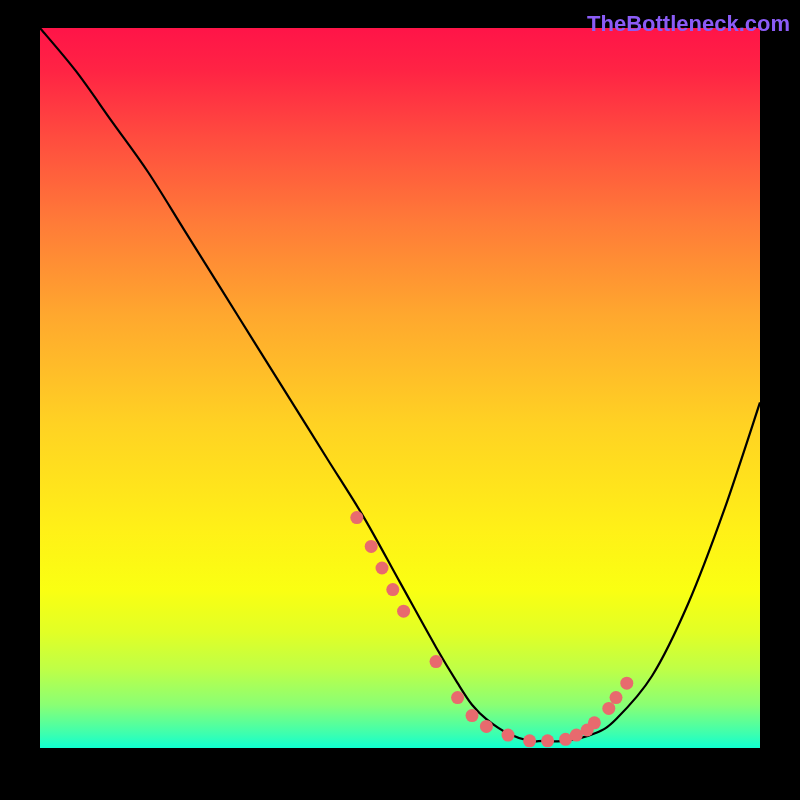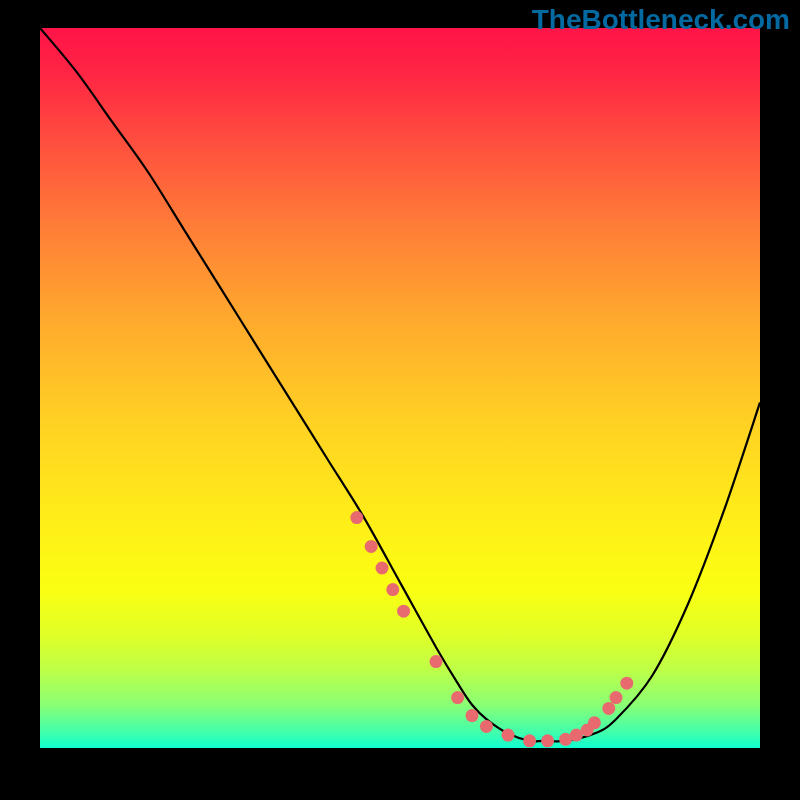--- a/index.html
+++ b/index.html
@@ -12,24 +12,24 @@
     font-family: Arial, Helvetica, sans-serif;
   }
   .container {
     position: relative;
     width: 800px;
     height: 800px;
     background: #000;
   }
   .watermark {
     position: absolute;
-    top: 4px;
+    top: 11px;
     right: 10px;
-    color: #0369a1;
-    font-size: 28px;
+    color: #8b5cf6;
+    font-size: 22px;
     font-weight: bold;
     z-index: 10;
   }
   .plot-area {
     position: absolute;
     left: 40px;
     top: 28px;
     width: 720px;
     height: 720px;
     overflow: hidden;

